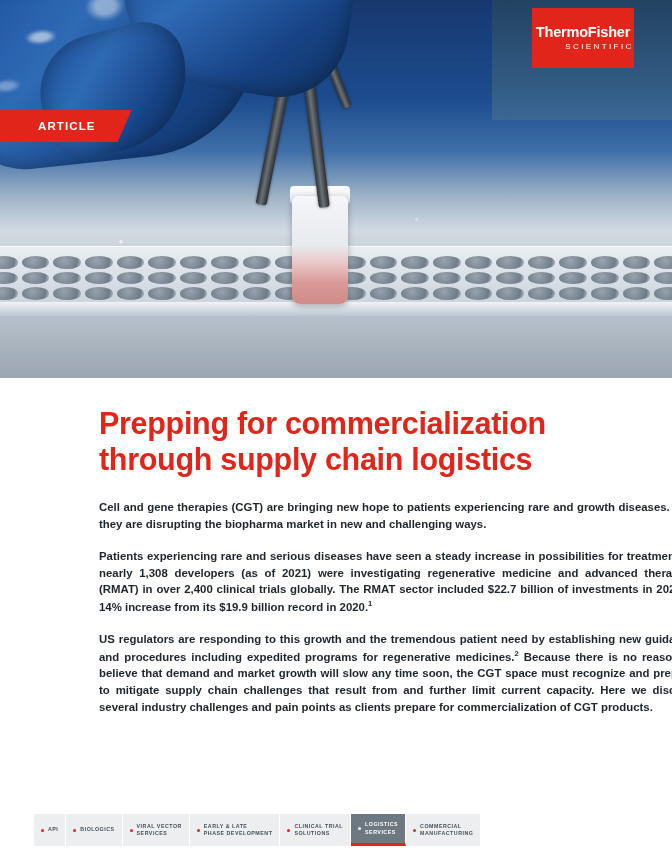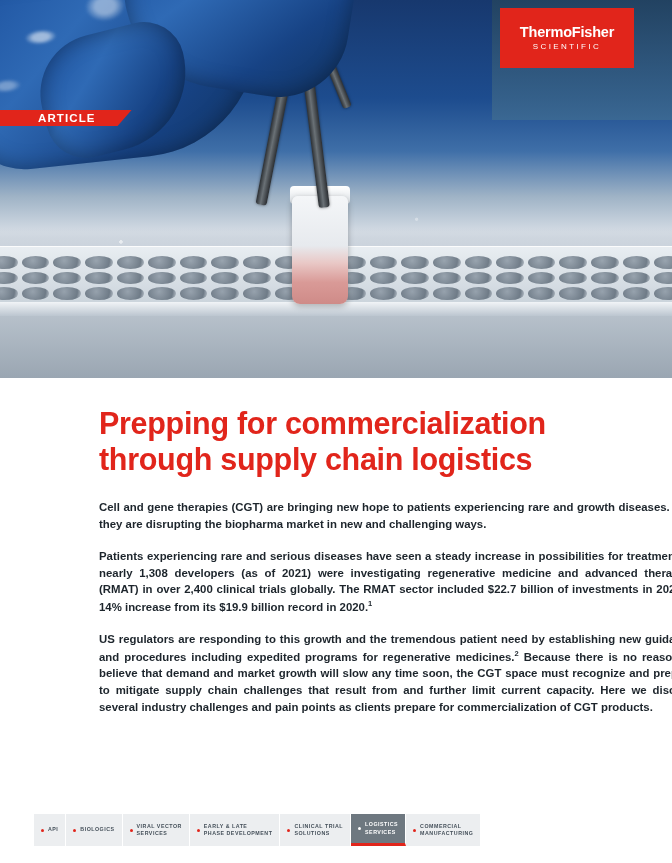--- a/index.html
+++ b/index.html
@@ -147,49 +147,50 @@
     right: 0; top: 0; width: 180px; height: 120px;
     background: linear-gradient(to bottom, #24445f, #3d6a92);
     opacity: 0.85;
   }
 
   
   .logo-box {
     position: absolute;
     right: 38px;
     top: 8px;
-    width: 134px;
+    width: 102px;
     height: 60px;
     background: #e1251b;
     color: #ffffff;
     display: flex;
     flex-direction: column;
     align-items: center;
     justify-content: center;
     gap: 3px;
     z-index: 5;
   }
   .logo-line1 {
     font-size: 14.5px;
     font-weight: bold;
     letter-spacing: -0.2px;
     line-height: 1;
   }
   .logo-line2 {
     font-size: 8px;
     letter-spacing: 2.4px;
     line-height: 1;
+    padding-left: 33px;
   }
 
   
   .article-tag {
     position: absolute;
     left: 0;
     top: 110px;
-    height: 16px;
+    height: 32px;
     padding: 0 36px 0 38px;
     background: #e1251b;
     color: #ffffff;
     font-size: 11.5px;
     font-weight: bold;
     letter-spacing: 1.1px;
     display: flex;
     align-items: center;
     clip-path: polygon(0 0, 100% 0, calc(100% - 14px) 100%, 0 100%);
     z-index: 5;

